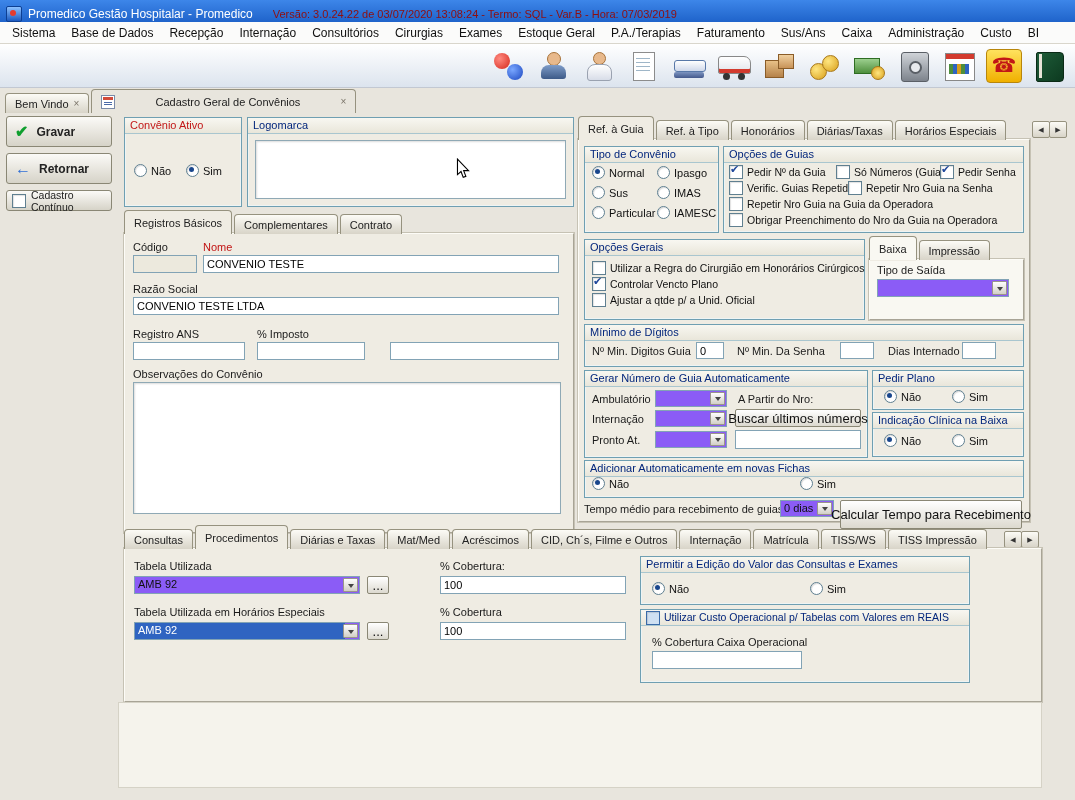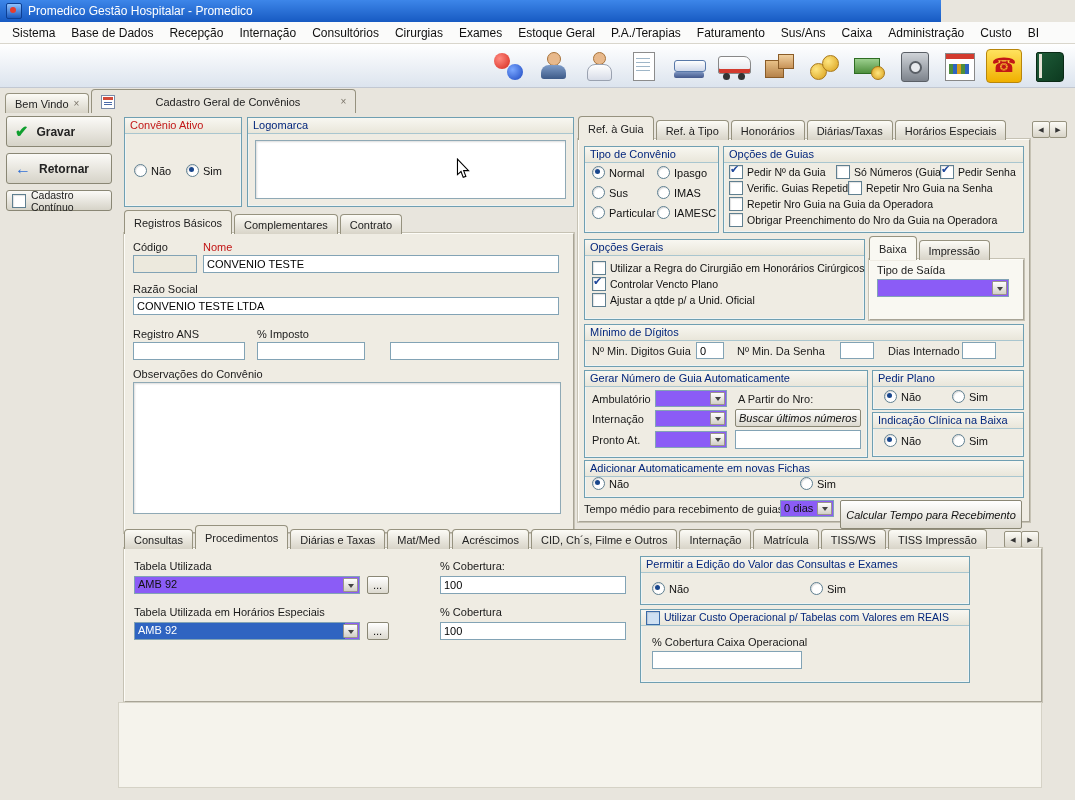--- a/index.html
+++ b/index.html
@@ -2,23 +2,23 @@
 <html><head>
 <meta charset="utf-8">
 <style>
   html,body{margin:0;padding:0;}
   body{width:1075px;height:800px;position:relative;background:#e8e5dd;
        font-family:"Liberation Sans",sans-serif;font-size:11px;color:#111;overflow:hidden;}
   .lbl{position:absolute;font-size:11px;color:#1b1b1b;white-space:nowrap;}
   .lbl.red{color:#c21414;}
 
   
-  .titlebar{position:absolute;left:0;top:0;width:941px;height:22px;
+  .titlebar{position:absolute;left:0;top:0;width:1075px;height:22px;
     background:linear-gradient(#3d86e9,#175ac2);display:flex;align-items:center;
-    padding:8px 6px;color:#fff;font-size:12px;gap:6px;box-sizing:border-box;}
+    padding:14px 6px;color:#fff;font-size:12px;gap:6px;box-sizing:border-box;}
   .appico{width:14px;height:14px;border-radius:2px;background:linear-gradient(#8ec2ff,#1b5ac0);
     border:1px solid #0d3f92;position:relative;flex:0 0 auto;}
   .appico::after{content:"";position:absolute;left:3px;top:3px;width:6px;height:6px;border-radius:50%;background:#e53c2e;}
   .vertext{color:#8f0e0e;font-size:11px;margin-left:14px;white-space:nowrap;overflow:hidden;}
 
   
   .menubar{position:absolute;left:0;top:22px;width:1075px;height:22px;background:#fbfbfa;
     border-bottom:1px solid #d9d6cc;display:flex;align-items:center;padding:0 4px;box-sizing:border-box;}
   .mitem{padding:3px 8px;font-size:12px;color:#101010;white-space:nowrap;cursor:default;}
 
@@ -119,35 +119,36 @@
   .fld.dis{background:#ece9dd;}
   .cmb{position:absolute;background:#8b5cf6;border:1px solid #82a3b5;font-size:11px;box-sizing:border-box;}
   .cmb .val{display:block;height:100%;line-height:15px;padding:0 3px;margin-right:14px;overflow:hidden;white-space:nowrap;}
   .cmb .val.hl{background:#2f64c1;color:#fff;}
   .cmb .arrow{position:absolute;top:1px;right:1px;bottom:1px;width:13px;
     background:linear-gradient(#fefefe,#d2cfc6);border:1px solid #9a968a;border-radius:1px;
     display:flex;align-items:center;justify-content:center;}
   .cmb .arrow::after{content:"";border:3px solid transparent;border-top:4px solid #444;margin-top:4px;}
   .pbtn{position:absolute;display:flex;align-items:center;justify-content:center;
     background:linear-gradient(#ffffff,#dcd9cf);border:1px solid #8a8775;border-radius:2px;
-    font-size:11px;color:#111;box-sizing:border-box;white-space:nowrap;font-style:italic;}
+    font-size:13px;color:#111;box-sizing:border-box;white-space:nowrap;}
   .sbtn{position:absolute;display:flex;align-items:center;gap:8px;padding:0 8px;
     background:linear-gradient(#fbfaf7,#d6d3c8);border:1px solid #8a8775;border-radius:3px;
     font-size:12px;font-weight:bold;color:#222;box-sizing:border-box;}
   .sbtn .ic{font-size:16px;font-weight:bold;line-height:1;}
   .ic.green{color:#0f9f2f;}
   .ic.blue{color:#2f6fd6;}
   .cursor{position:absolute;z-index:50;}
 </style>
 </head>
 <body>
 
 <div class="titlebar">
   <span class="appico"></span>
   <span>Promedico Gestão Hospitalar - Promedico</span>
+  <span class="vertext">Versão: 3.0.24.22 de 03/07/2020 13:08:24 - Termo: SQL - Var.B - Hora: 07/03/2019</span>
 </div>
 
 <div class="menubar">
   <span class="mitem">Sistema</span>
   <span class="mitem">Base de Dados</span>
   <span class="mitem">Recepção</span>
   <span class="mitem">Internação</span>
   <span class="mitem">Consultórios</span>
   <span class="mitem">Cirurgias</span>
   <span class="mitem">Exames</span>

